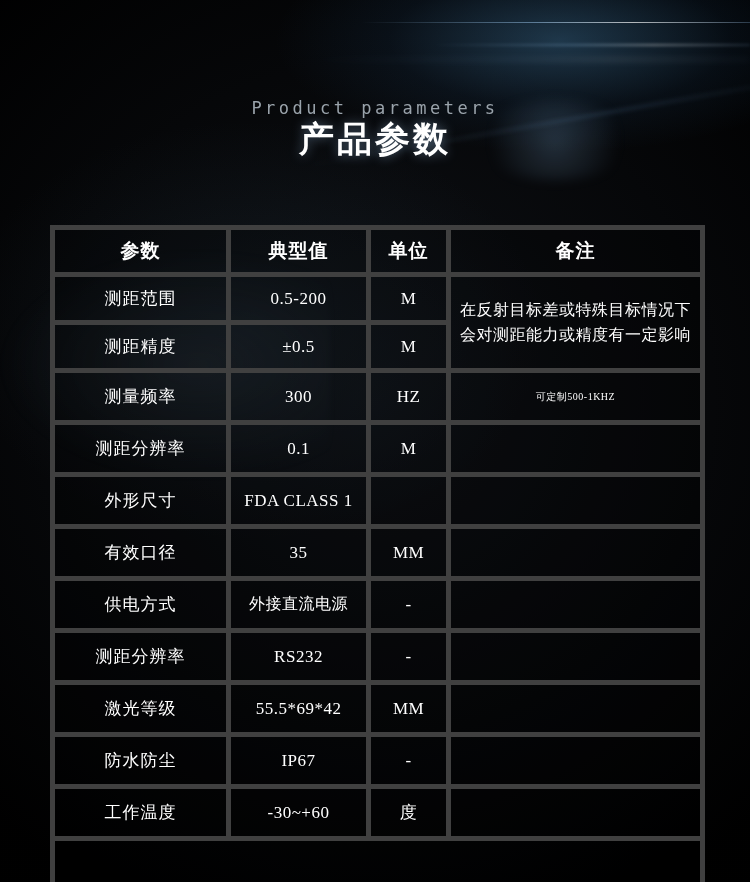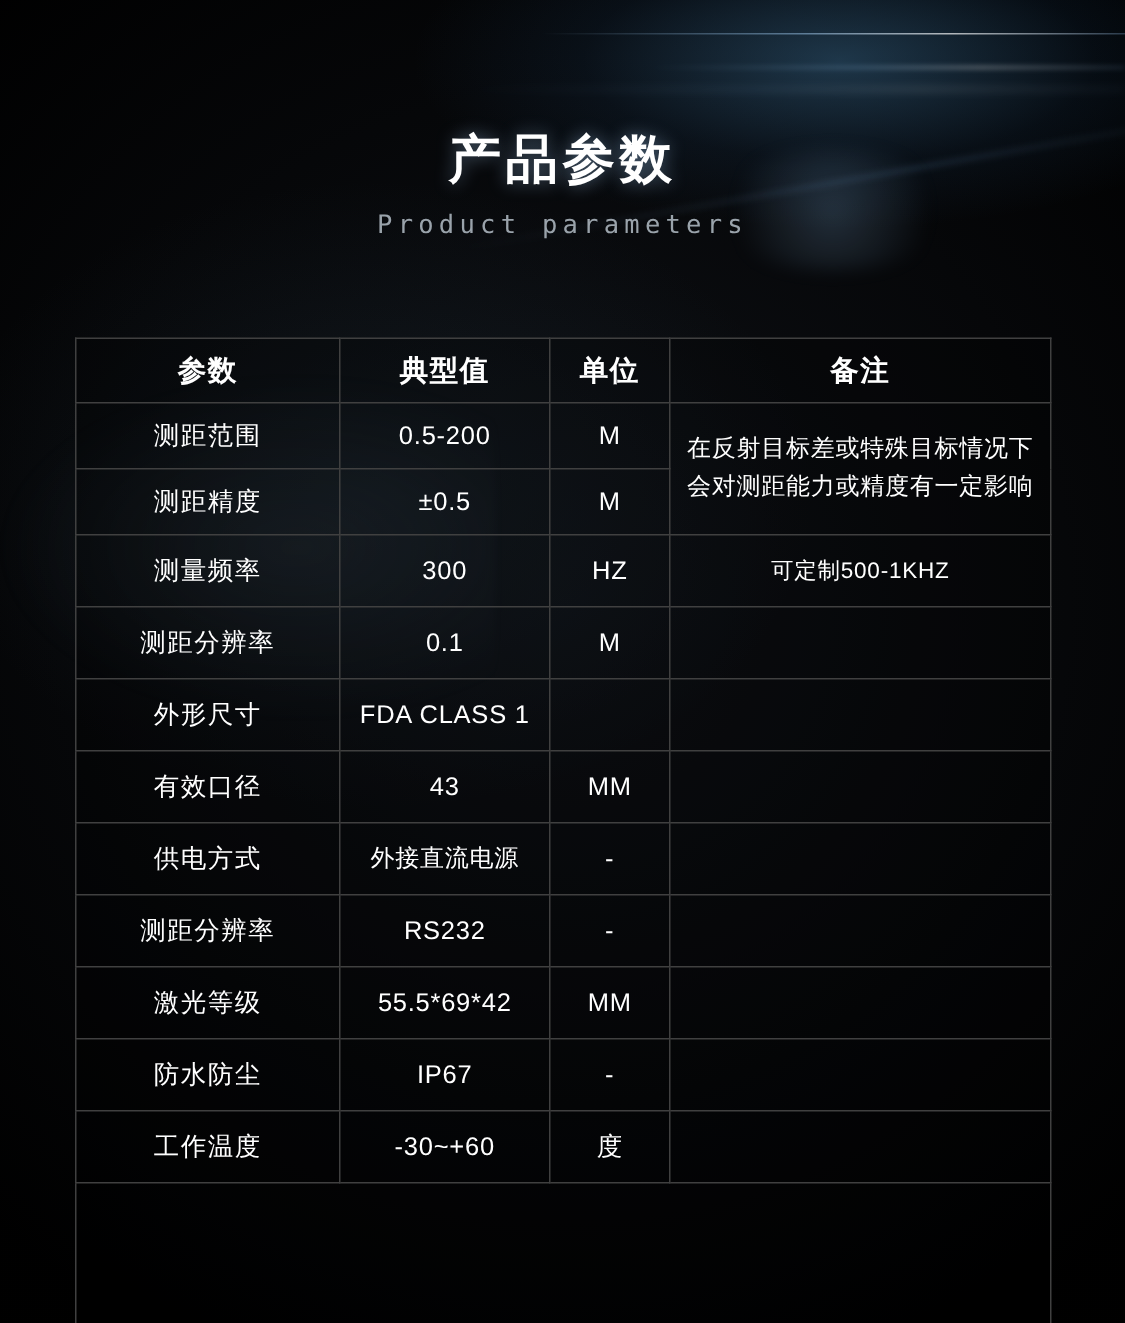--- a/index.html
+++ b/index.html
@@ -100,21 +100,21 @@
     border-collapse: collapse;
     width: 650px;
     table-layout: fixed;
   }
   col.c0 { width: 176px; }
   col.c1 { width: 140px; }
   col.c2 { width: 80px; }
   col.c3 { width: 254px; }
 
   td, th {
-    border: 1px solid #404040;
+    border: 5px solid #404040;
     color: #ffffff;
     text-align: center;
     vertical-align: middle;
     padding: 0;
     background: rgba(0,0,0,0.25);
   }
   tr.head td {
     font-size: 19px;
     font-weight: bold;
     height: 42px;
@@ -123,38 +123,38 @@
   tr.row td {
     height: 43px;
     font-size: 17px;
   }
   td.param {
     font-size: 17px;
     letter-spacing: 1px;
     margin-left: 19px;
   }
   td.val, td.unit {
-    font-family: Liberation Sans, sans-serif;
+    font-family: Liberation Serif, serif;
     font-size: 16px;
     letter-spacing: 0.5px;
   }
   td.val.cn, td.remark.cn {
     font-family: Liberation Sans, sans-serif;
     font-size: 16px;
     letter-spacing: 0.5px;
   }
   td.remark {
     font-size: 16px;
     line-height: 1.55;
     padding: 2px 6px;
     letter-spacing: 0.5px;
   }
   td.remark.mono {
-    font-family: Liberation Sans, sans-serif;
-    font-size: 15px;
+    font-family: Liberation Serif, serif;
+    font-size: 10px;
   }
   td.blank {
     height: 96px;
   }
   tr.tail td {
     border-top: 1px solid #d8d8d8;
   }
 </style>
 </head>
 <body>
@@ -162,22 +162,22 @@
 <div id="bg">
   <div class="streak s3"></div>
   <div class="streak s2"></div>
   <div class="streak s1"></div>
   <div class="diag"></div>
   <div class="glowdot"></div>
   <div class="sheen"></div>
 </div>
 
 <div id="titles">
+  <div id="title-en">Product parameters</div>
   <div id="title-cn">产品参数</div>
-  <div id="title-en">Product parameters</div>
 </div>
 
 <div id="table-wrap">
   <table>
     <colgroup>
       <col class="c0">
         <col class="c1">
         <col class="c2">
         <col class="c3">
     </colgroup>
@@ -218,21 +218,21 @@
 
       <tr class="row">
         <td class="param">外形尺寸</td>
         <td class="val">FDA CLASS 1</td>
         <td class="unit"></td>
         <td class="remark"></td>
       </tr>
 
       <tr class="row">
         <td class="param">有效口径</td>
-        <td class="val">43</td>
+        <td class="val">35</td>
         <td class="unit">MM</td>
         <td class="remark"></td>
       </tr>
 
       <tr class="row">
         <td class="param">供电方式</td>
         <td class="val cn">外接直流电源</td>
         <td class="unit">-</td>
         <td class="remark"></td>
       </tr>

